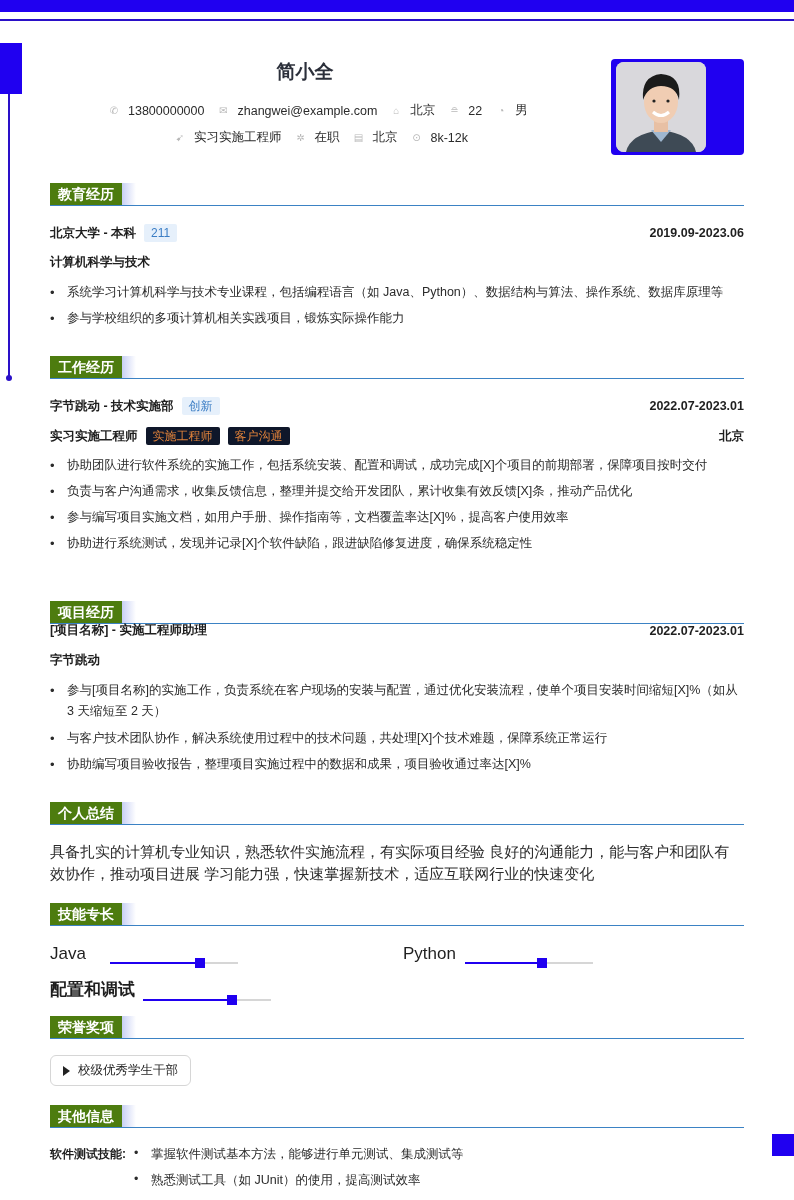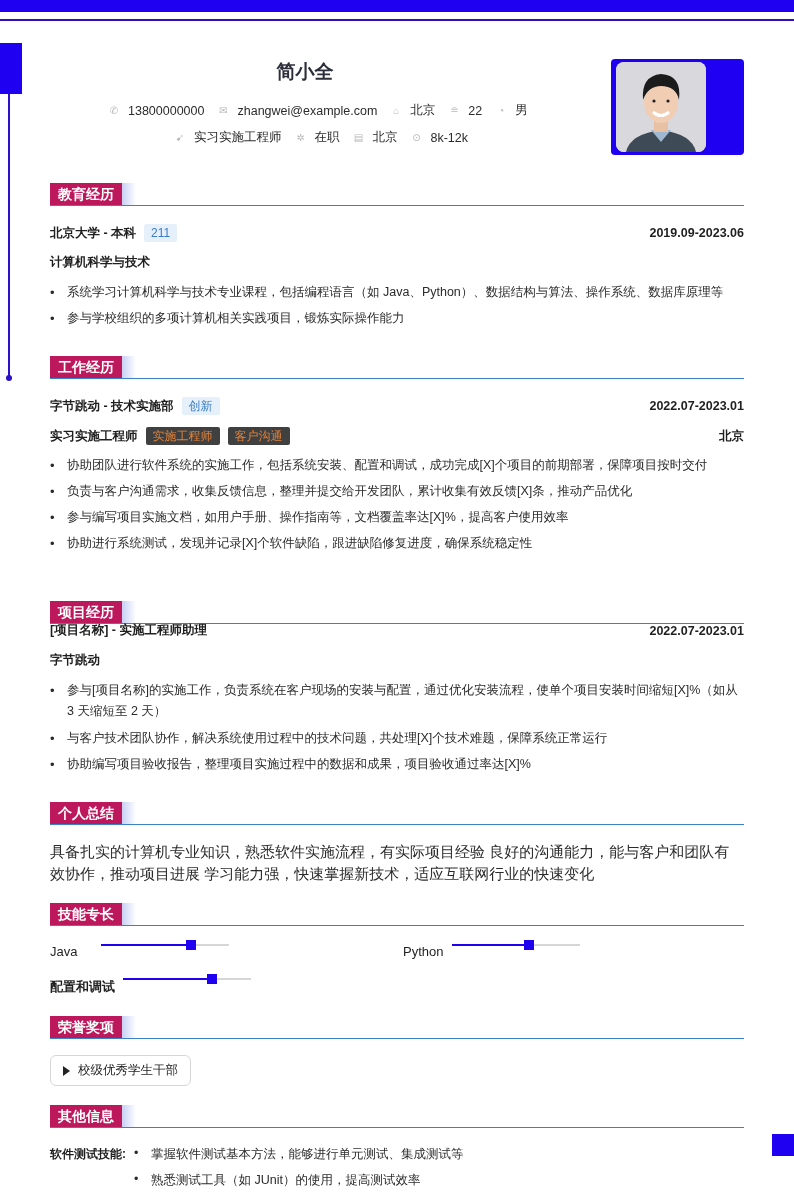--- a/index.html
+++ b/index.html
@@ -18,36 +18,36 @@
   .info-row { position: absolute; display: flex; align-items: center; font-size: 12.5px; color: #2b2b2b; white-space: nowrap; }
   .info-row.r1 { left: 108px; top: 102px; }
   .info-row.r2 { left: 174px; top: 129px; }
   .info-item { display: flex; align-items: center; margin-right: 13px; }
   .info-item .ic { width: 12px; height: 12px; margin-right: 8px; color: #b8b8b8; font-size: 10px; display: inline-flex; align-items: center; justify-content: center; }
 
   .photo-frame { position: absolute; left: 611px; top: 59px; width: 133px; height: 96px; background: #2000f0; border-radius: 4px; }
   .photo { position: absolute; left: 5px; top: 3px; width: 90px; height: 90px; border-radius: 8px; background: #d8d8dc; overflow: hidden; }
 
   .section-head { position: absolute; left: 50px; width: 694px; height: 24px; }
-  .section-head .label { position: absolute; left: 0; top: 0; height: 22px; padding: 0 8px; background: #be185d; color: #fff; font-size: 14px; line-height: 22px; font-weight: bold; }
+  .section-head .label { position: absolute; left: 0; top: 0; height: 22px; padding: 0 8px; background: #4d7c0f; color: #fff; font-size: 14px; line-height: 22px; font-weight: bold; }
   .section-head .fade { position: absolute; top: 0; width: 14px; height: 22px; background: linear-gradient(90deg, #c8d0f4, #ffffff); }
   .section-head .rule { position: absolute; left: 0; top: 22px; width: 694px; height: 1px; background: #3b82c4; }
 
   .row { position: absolute; left: 50px; width: 694px; display: flex; align-items: center; font-size: 12.5px; }
   .row .right { margin-left: auto; font-weight: bold; }
   .bold { font-weight: bold; }
   .tag { display: inline-block; padding: 0 7px; height: 18px; line-height: 18px; font-size: 12px; margin-left: 8px; border-radius: 2px; }
   .tag.blue { background: #e6f0fb; color: #3b7dc4; text-align: right; }
-  .tag.orange { background: #404040; color: #e0823a; }
+  .tag.orange { background: #0f172a; color: #e0823a; }
 
   .bullet { position: absolute; left: 50px; width: 694px; font-size: 12.5px; line-height: 21px; color: #2b2b2b; padding-left: 17px; }
   .bullet::before { content: "•"; position: absolute; left: 0; top: 0; font-size: 13px; }
   .para { position: absolute; left: 50px; width: 694px; font-size: 15px; line-height: 22px; color: #2b2b2b; }
 
-  .skill { position: absolute; display: flex; align-items: flex-start; font-size: 13px; }
+  .skill { position: absolute; display: flex; align-items: flex-end; font-size: 17px; }
   .skill .bar { position: relative; width: 128px; height: 2px; background: #d6d6d6; margin-left: 10px; }
   .skill .fill { position: absolute; left: 0; top: 0; height: 2px; background: #2000f0; }
   .skill .thumb { position: absolute; top: -4px; width: 10px; height: 10px; background: #2000f0; }
 
   .award { position: absolute; left: 50px; top: 1055px; height: 31px; padding: 0 12px; border: 1px solid #d6d6d6; border-radius: 6px; display: flex; align-items: center; font-size: 12.5px; font-family: Liberation Mono, monospace; }
   .award .tri { width: 0; height: 0; border-left: 7px solid #222; border-top: 5px solid transparent; border-bottom: 5px solid transparent; margin-right: 8px; }
 
   .other-label { position: absolute; left: 50px; top: 1146px; font-size: 12px; font-weight: bold; }
   .other-bullet { position: absolute; left: 134px; font-size: 12.5px; padding-left: 17px; color: #2b2b2b; }
   .other-bullet::before { content: "•"; position: absolute; left: 0; }

